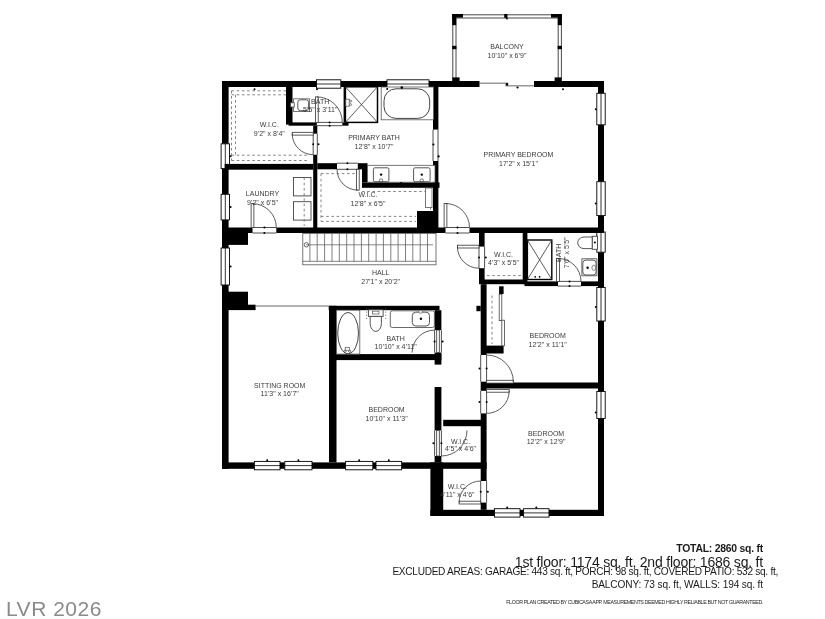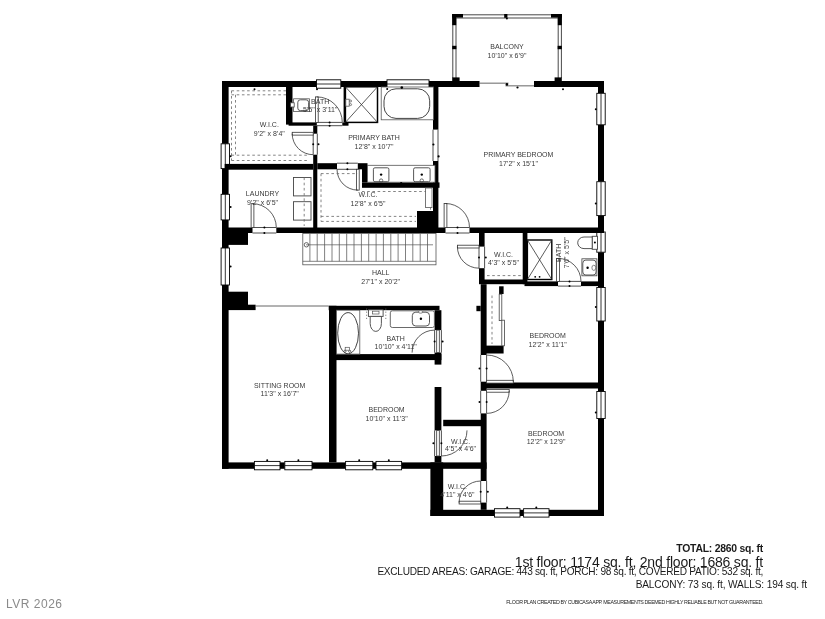--- a/index.html
+++ b/index.html
@@ -1,23 +1,23 @@
 <!DOCTYPE html>
 <html><head>
 <meta charset="utf-8">
 <style>
   html, body { margin: 0; padding: 0; background: #fff; width: 825px; height: 619px; overflow: hidden; }
   * { font-family: "Liberation Sans", sans-serif; }
   .summary div { position: absolute; left: 0; width: 763px; text-align: right; color: #1a1a1a; line-height: 1; }
   .summary .l1 { top: 543.6px; font-size: 10.4px; font-weight: bold; letter-spacing: -0.23px; }
   .summary .l2 { top: 554.6px; font-size: 14px; letter-spacing: -0.2px; }
-  .summary .l3 { top: 566.9px; font-size: 10.1px; letter-spacing: -0.28px; }
-  .summary .l4 { top: 579.9px; font-size: 10.1px; letter-spacing: -0.12px; margin-left: 44px; }
+  .summary .l3 { top: 566.9px; font-size: 10.1px; letter-spacing: -0.28px; margin-left: 15px; }
+  .summary .l4 { top: 579.9px; font-size: 10.1px; letter-spacing: -0.12px; }
   .summary .l5 { top: 599.8px; font-size: 5.3px; letter-spacing: -0.38px; color: #222; }
-  .mark { position: absolute; left: 6px; top: 596.5px; font-size: 12px; color: #8a8a8a; letter-spacing: 0.5px; }
+  .mark { position: absolute; left: 6px; top: 596.5px; font-size: 21px; color: #8a8a8a; letter-spacing: 0.5px; }
 </style>
 </head>
 <body>
 
 <svg width="825" height="619" viewBox="0 0 825 619" xmlns="http://www.w3.org/2000/svg" style="position:absolute;left:0;top:0">
 
 <g>
 <line x1="452.6" y1="14.8" x2="561.6" y2="14.8" stroke="#333" stroke-width="0.9"></line>
 <line x1="452.6" y1="18.0" x2="561.6" y2="18.0" stroke="#333" stroke-width="0.9"></line>
 <line x1="452.8" y1="14.8" x2="452.8" y2="78.0" stroke="#333" stroke-width="0.9"></line>

